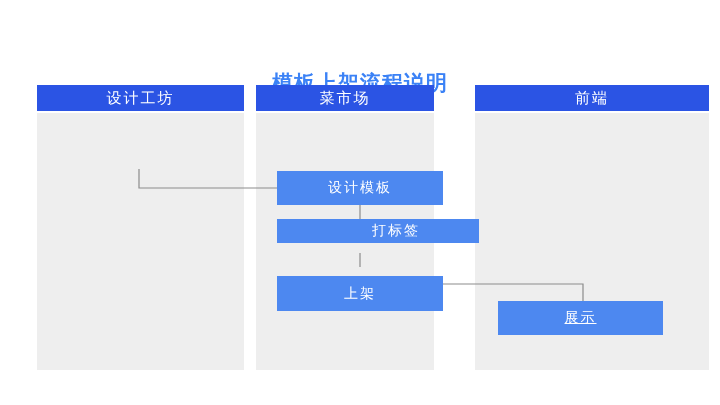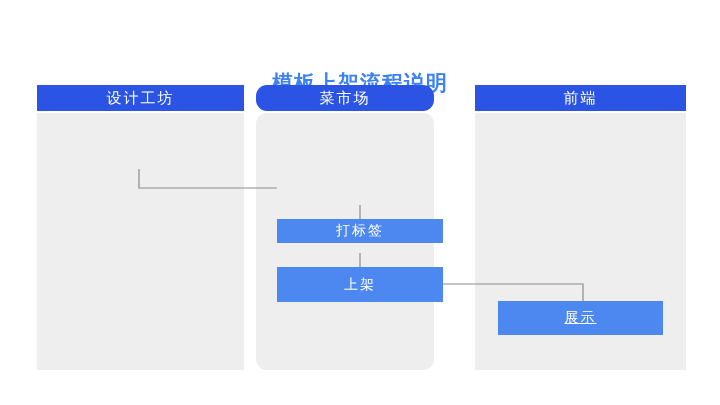--- a/index.html
+++ b/index.html
@@ -39,37 +39,37 @@
     align-items: center;
     justify-content: center;
   }
   .lane-body {
     position: absolute;
     top: 113px;
     height: 257px;
     background: #eeeeee;
   }
   .lane1-x { left: 37px;  width: 207px; }
-  .lane2-x { left: 256px; width: 178px; border-radius: 11px; }
-  .lane3-x { left: 475px; width: 211px; }
+  .lane2-x { left: 256px; width: 178px; }
+  .lane3-x { left: 475px; width: 234px; }
 
   .node {
     position: absolute;
     background: #4d88f0;
     color: #ffffff;
     font-size: 14px;
     letter-spacing: 2px;
     display: flex;
     align-items: center;
     justify-content: center;
   }
   .node-create   { left: 57px;  top: 135px; width: 164px; height: 34px; }
   .node-design   { left: 277px; top: 171px; width: 166px; height: 34px; }
-  .node-tag      { left: 277px; top: 219px; width: 166px; height: 24px; }
-  .node-publish  { left: 277px; top: 267px; width: 166px; height: 35px; }
+  .node-tag      { left: 277px; top: 219px; width: 166px; height: 24px; padding-left: 36px; }
+  .node-publish  { left: 277px; top: 276px; width: 166px; height: 35px; }
   .node-display  { left: 498px; top: 301px; width: 165px; height: 34px; text-decoration: underline; }
 
   .connector-layer {
     position: absolute;
     top: 0; left: 0;
     width: 720px; height: 405px;
     pointer-events: none;
   }
   .connector-layer polyline, .connector-layer line {
     fill: none;
@@ -92,17 +92,18 @@
   <div class="lane-body lane2-x"></div>
   <div class="lane-body lane3-x"></div>
 
   <svg class="connector-layer" viewBox="0 0 720 405" xmlns="http://www.w3.org/2000/svg">
     <polyline points="139,169 139,188 277,188"></polyline>
     <line x1="360" y1="205" x2="360" y2="219"></line>
     <line x1="360" y1="253" x2="360" y2="267"></line>
     <polyline points="443,284 583,284 583,301"></polyline>
   </svg>
 
+  <div class="node node-design">设计模板</div>
   <div class="node node-tag">打标签</div>
   <div class="node node-publish">上架</div>
   <div class="node node-display">展示</div>
 
 </div>
 
 </body></html>

